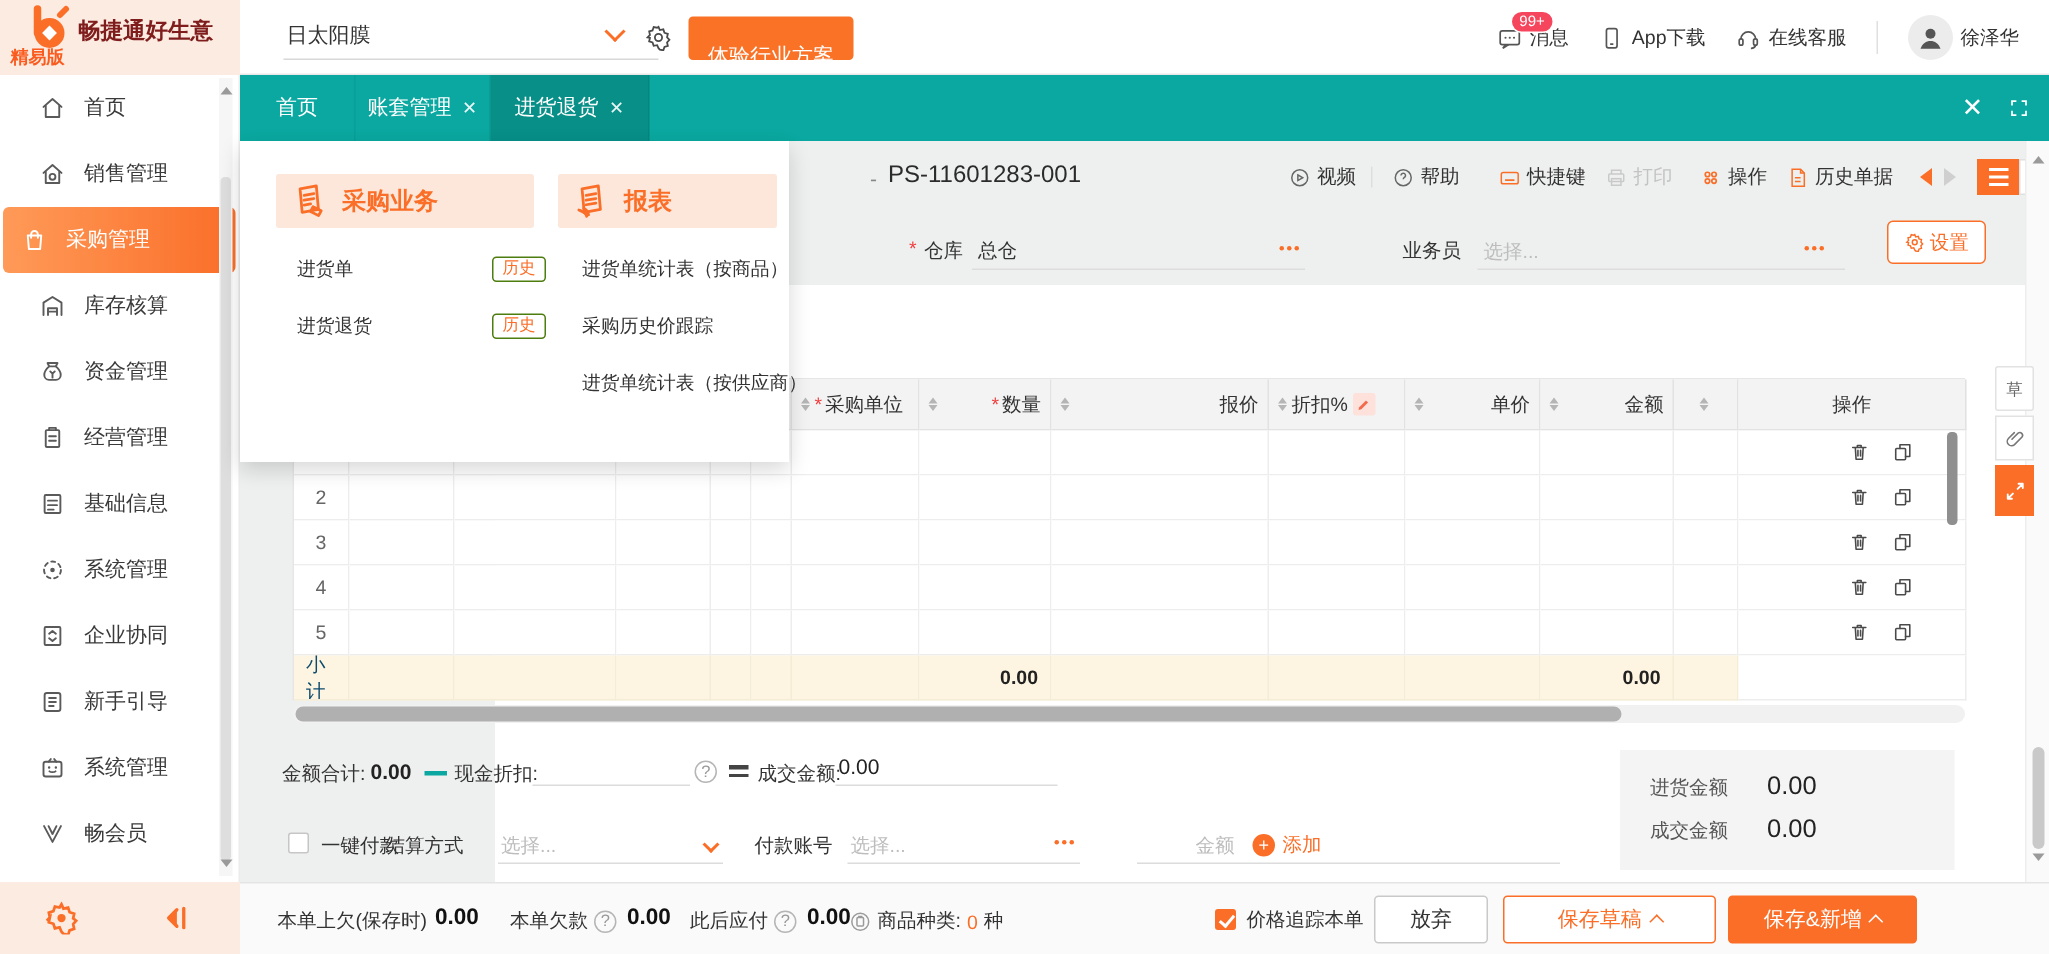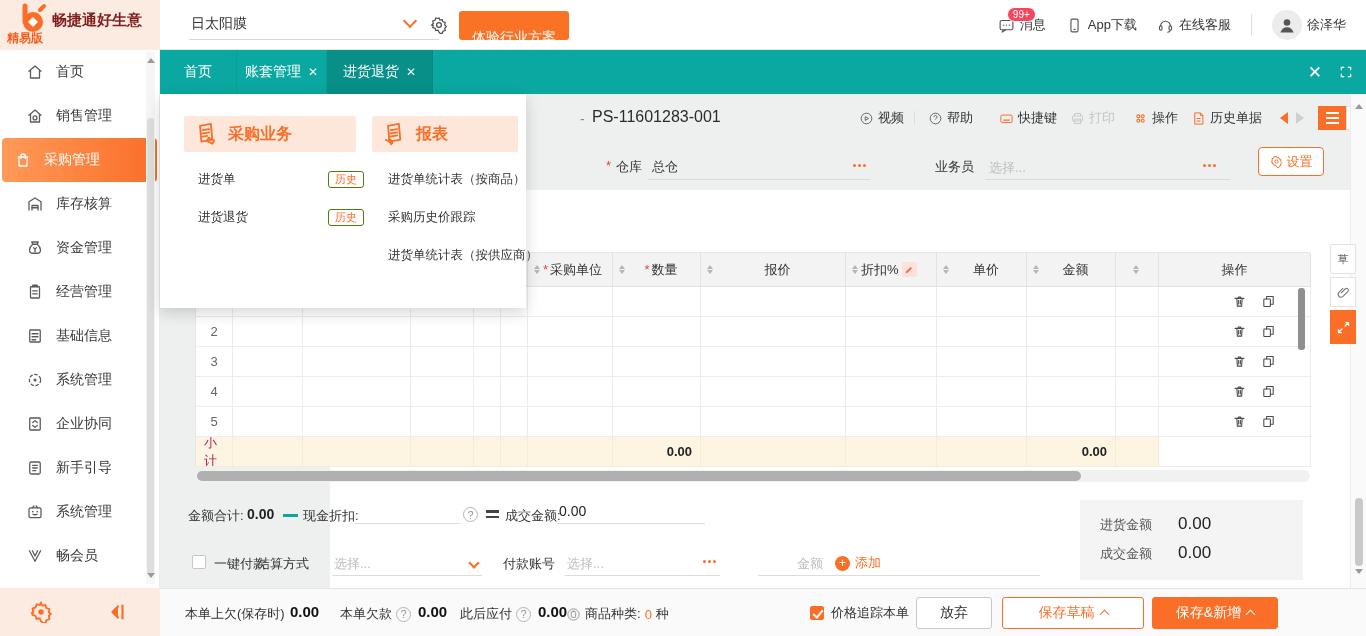--- a/index.html
+++ b/index.html
@@ -82,34 +82,34 @@
 .settings-btn svg{width:13px;height:13px}
 
 
 .grid{position:absolute;left:195px;top:252px;width:1115px;border-left:1px solid #e6e6e6;border-top:1px solid #e6e6e6}
 .tr{display:flex}
 .th,.td{flex:none;display:flex;align-items:center;font-size:13px;overflow:hidden}
 .th{height:34px;background:#f3f3f3;border-right:1px solid #e2e2e2;border-bottom:1px solid #e2e2e2;color:#333;padding:0 6px;gap:3px}
 .td{height:30px;background:#fff;border-right:1px solid #ededed;border-bottom:1px solid #ededed;padding:0 8px}
 .td.idx{justify-content:center;color:#666}
 .th.center{justify-content:center}
-.th.num .hlbl{flex:1;text-align:center}
+.th.num .hlbl{flex:1;text-align:right}
 .th.cLbl .hlbl{flex:1;text-align:left}
 .sort{display:inline-flex;flex-direction:column;align-items:center;cursor:pointer;flex:none}
 .sort::before{content:"";border:3.5px solid transparent;border-bottom:4px solid #b5b5b5;margin-bottom:1px}
 .sort::after{content:"";border:3.5px solid transparent;border-top:4px solid #b5b5b5}
 .edit-ic{width:15px;height:15px;background:#fde1da;border-radius:2px;display:flex;align-items:center;justify-content:center;flex:none}
 .edit-ic svg{width:10px;height:10px;color:#f2694c}
 .td.ops{justify-content:flex-end;padding-right:34px;gap:14px}
 .td.ops span{width:15px;height:15px;color:#4a4a4a;cursor:pointer}
 .td.ops svg{width:15px;height:15px}
 .tr.sub .td{background:#fdf5e1;border-color:#f3ecd6}
 .tr.sub .td.white{background:#fff;border-color:#ededed}
 .tr.sub .val{width:100%;text-align:right;font-weight:bold;color:#222}
-.tr.sub .td.idx{color:#be185d}
+.tr.sub .td.idx{color:#0c4a6e}
 .tbl-vscroll{position:absolute;left:1298px;top:288px;width:7px;height:62px;background:#8f8f8f;border-radius:3px;z-index:5;cursor:pointer}
 .hscroll{position:absolute;left:195px;top:470px;width:1115px;height:12px;background:#f1f1f1;border-radius:6px}
 .hscroll .thumb{position:absolute;left:2px;top:1px;width:884px;height:10px;background:#b0b0b0;border-radius:5px;cursor:pointer}
 
 
 .totals .t-lbl{position:absolute;top:507px;font-size:13px;color:#333}
 .totals .t-val{position:absolute;top:506px;font-size:14px;font-weight:bold;color:#222}
 .minus-bar{position:absolute;left:283px;top:514px;width:15px;height:3px;background:#0aa8a0}
 .eq{position:absolute;left:486px;top:510px;width:13px}
 .eq i{display:block;width:13px;height:2.5px;background:#444;margin-bottom:3px}

